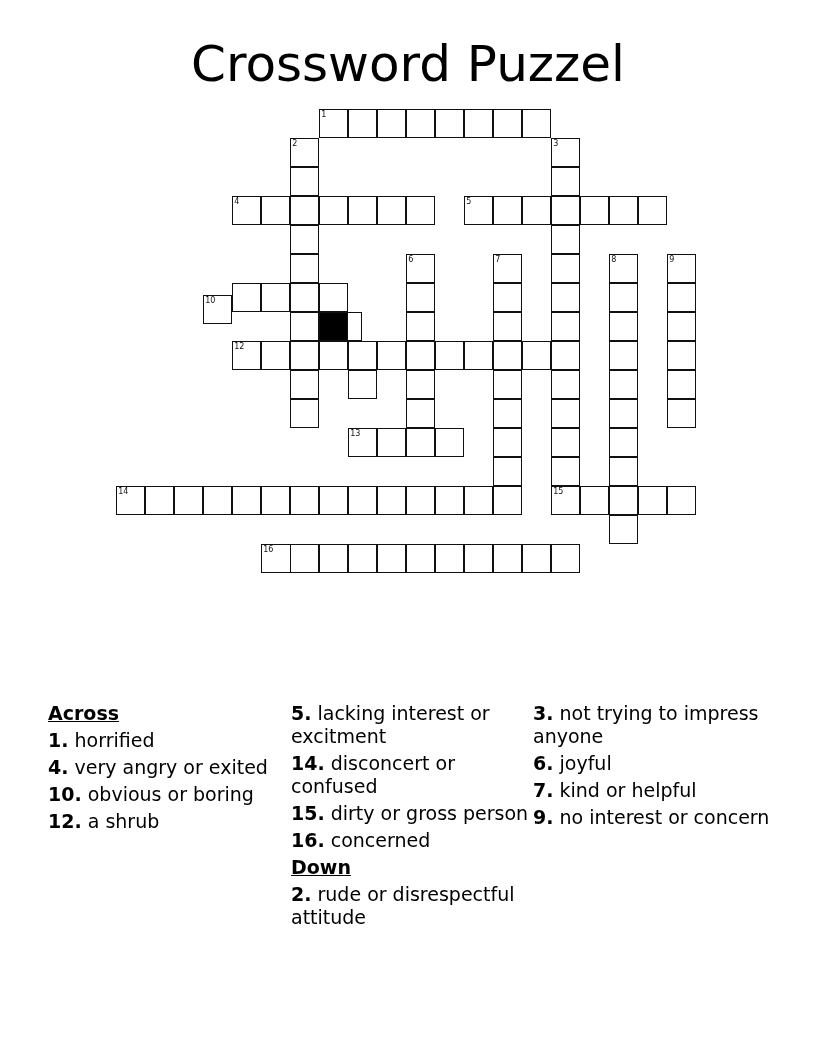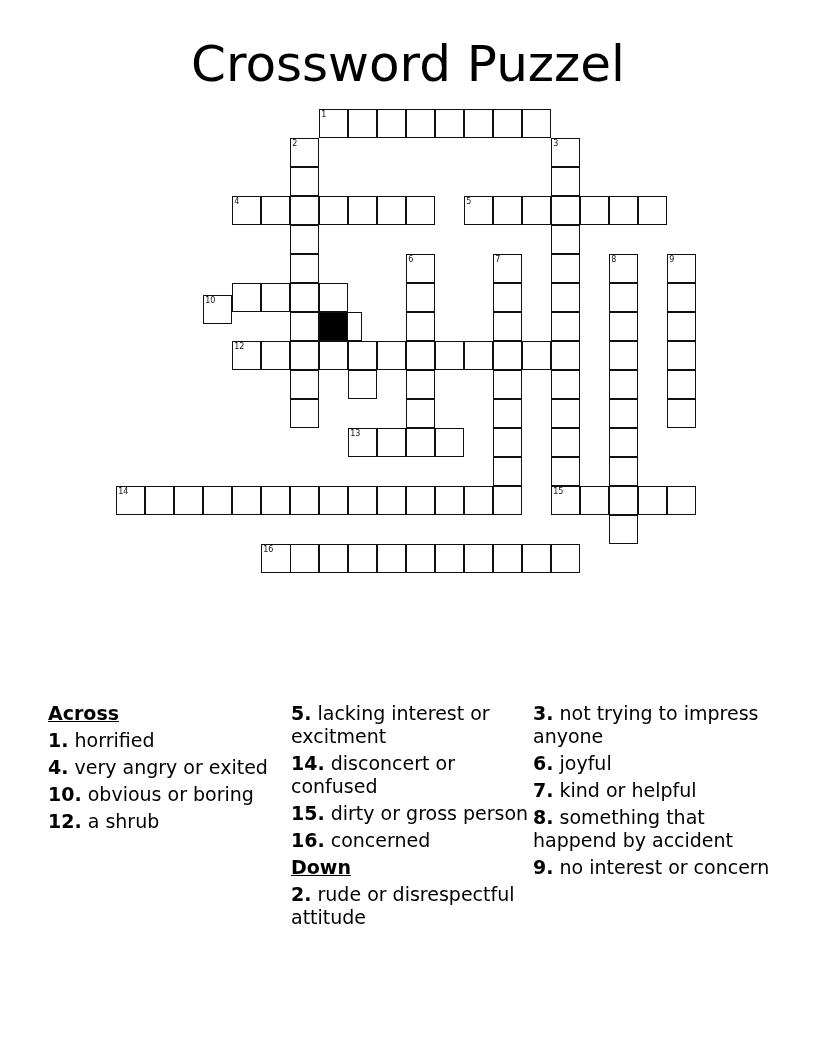--- a/index.html
+++ b/index.html
@@ -191,15 +191,14 @@
   <div class="clue"><b>15.</b> <span>dirty or gross person</span></div>
   <div class="clue"><b>16.</b> <span>concerned</span></div>
   <div class="heading">Down</div>
   <div class="clue"><b>2.</b> <span>rude or disrespectful attitude</span></div>
 </div>
 
 <div class="clues col3">
   <div class="clue"><b>3.</b> <span>not trying to impress anyone</span></div>
   <div class="clue"><b>6.</b> <span>joyful</span></div>
   <div class="clue"><b>7.</b> <span>kind or helpful</span></div>
-  <div class="clue"><b>8.</b> <span>something that happend by accident</span></div>
   <div class="clue"><b>9.</b> <span>no interest or concern</span></div>
 </div>
 
 </body></html>

